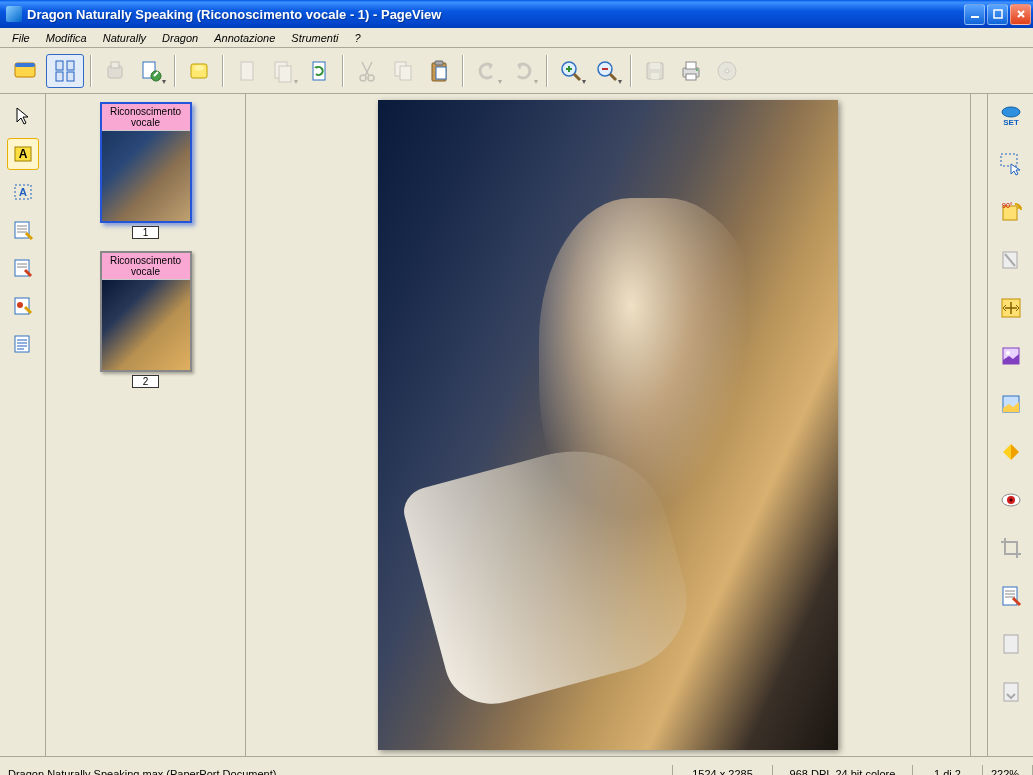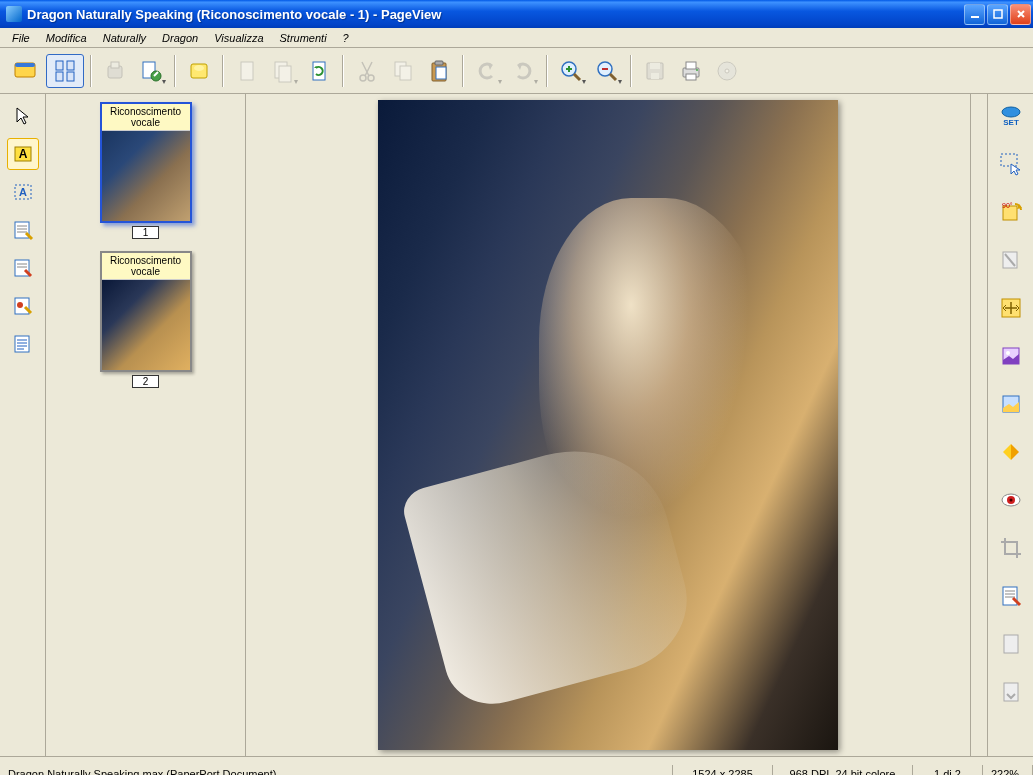--- a/index.html
+++ b/index.html
@@ -27,21 +27,21 @@
   .tb-btn.big { width: 38px; }
 
   .work-area { display: flex; height: calc(775px - 28px - 20px - 46px - 19px); }
   
   .left-tools { width: 46px; background: #ece9d8; border-right: 1px solid #aca899; padding: 6px 0; display: flex; flex-direction: column; align-items: center; gap: 6px; }
   .lt-btn { width: 32px; height: 32px; display: flex; align-items: center; justify-content: center; border: 1px solid transparent; border-radius: 3px; }
   .lt-btn.sel { background: #fff6cc; border-color: #e8b000; }
 
   .thumb-panel { width: 200px; background: #ece9d8; border-right: 1px solid #aca899; padding: 8px; overflow-y: auto; }
   .thumb { margin-bottom: 12px; display: flex; flex-direction: column; align-items: center; }
-  .thumb-card { width: 92px; background: #fef9c3; border: 2px solid #888; box-shadow: 2px 2px 3px rgba(0,0,0,0.3); }
+  .thumb-card { width: 92px; background: #f9a8d4; border: 2px solid #888; box-shadow: 2px 2px 3px rgba(0,0,0,0.3); }
   .thumb-card.selected { border-color: #2454d8; box-shadow: 3px 3px 4px rgba(36,84,216,0.5); }
   .thumb-title { font-size: 10px; text-align: center; padding: 2px; border-bottom: 1px solid #ccc; line-height: 1.1; }
   .thumb-img { width: 100%; height: 90px; background: linear-gradient(135deg,#1a3560 0%,#2a4878 30%,#8a7050 60%,#c0a070 100%); position: relative; overflow: hidden; }
   .thumb-img.i2 { background: linear-gradient(135deg,#0a1838 0%,#2a3858 30%,#b89050 60%,#e0b060 100%); }
   .thumb-num { margin-top: 3px; padding: 0 10px; background: white; border: 1px solid #333; font-size: 10px; }
 
   .canvas-area { flex: 1; background: #ece9d8; display: flex; justify-content: center; align-items: flex-start; padding: 6px 0 0 0; overflow: hidden; position: relative; }
   .page-display { width: 460px; height: 650px; background: linear-gradient(115deg, #0a1a3a 0%, #1a2a4a 15%, #2a3858 25%, #3a4560 35%, #5a5555 45%, #8a7050 55%, #b8945a 65%, #d8b070 75%, #3a3028 88%, #1a1510 100%); box-shadow: 2px 2px 6px rgba(0,0,0,0.4); position: relative; overflow: hidden; }
   .page-display::before { content:""; position:absolute; top:15%; left:35%; width:50%; height:55%; background: radial-gradient(ellipse at 40% 30%, rgba(255,240,210,0.9) 0%, rgba(230,200,160,0.6) 30%, transparent 60%); border-radius: 40% 45% 50% 48%; }
   .page-display::after { content:""; position:absolute; top:55%; left:10%; width:55%; height:35%; background: linear-gradient(80deg, rgba(250,245,235,0.95) 0%, rgba(220,210,190,0.7) 50%, transparent 100%); transform: rotate(-15deg); border-radius: 10% 40% 30% 20%; }
@@ -78,21 +78,21 @@
         </svg>
       </div>
   </div>
 </div>
 
 <div class="menubar">
   <div class="menu-item">File</div>
   <div class="menu-item">Modifica</div>
   <div class="menu-item">Naturally</div>
   <div class="menu-item">Dragon</div>
-  <div class="menu-item">Visualizza</div>
+  <div class="menu-item">Annotazione</div>
   <div class="menu-item">Strumenti</div>
   <div class="menu-item">?</div>
 </div>
 
 <div class="toolbar">
   <div class="tb-btn big">
       <svg viewBox="0 0 26 26">
         <rect x="3" y="5" width="20" height="14" rx="2" fill="#ffd54a" stroke="#c08000"></rect>
         <rect x="3" y="5" width="20" height="4" rx="2" fill="#3878d8"></rect>
       </svg>

